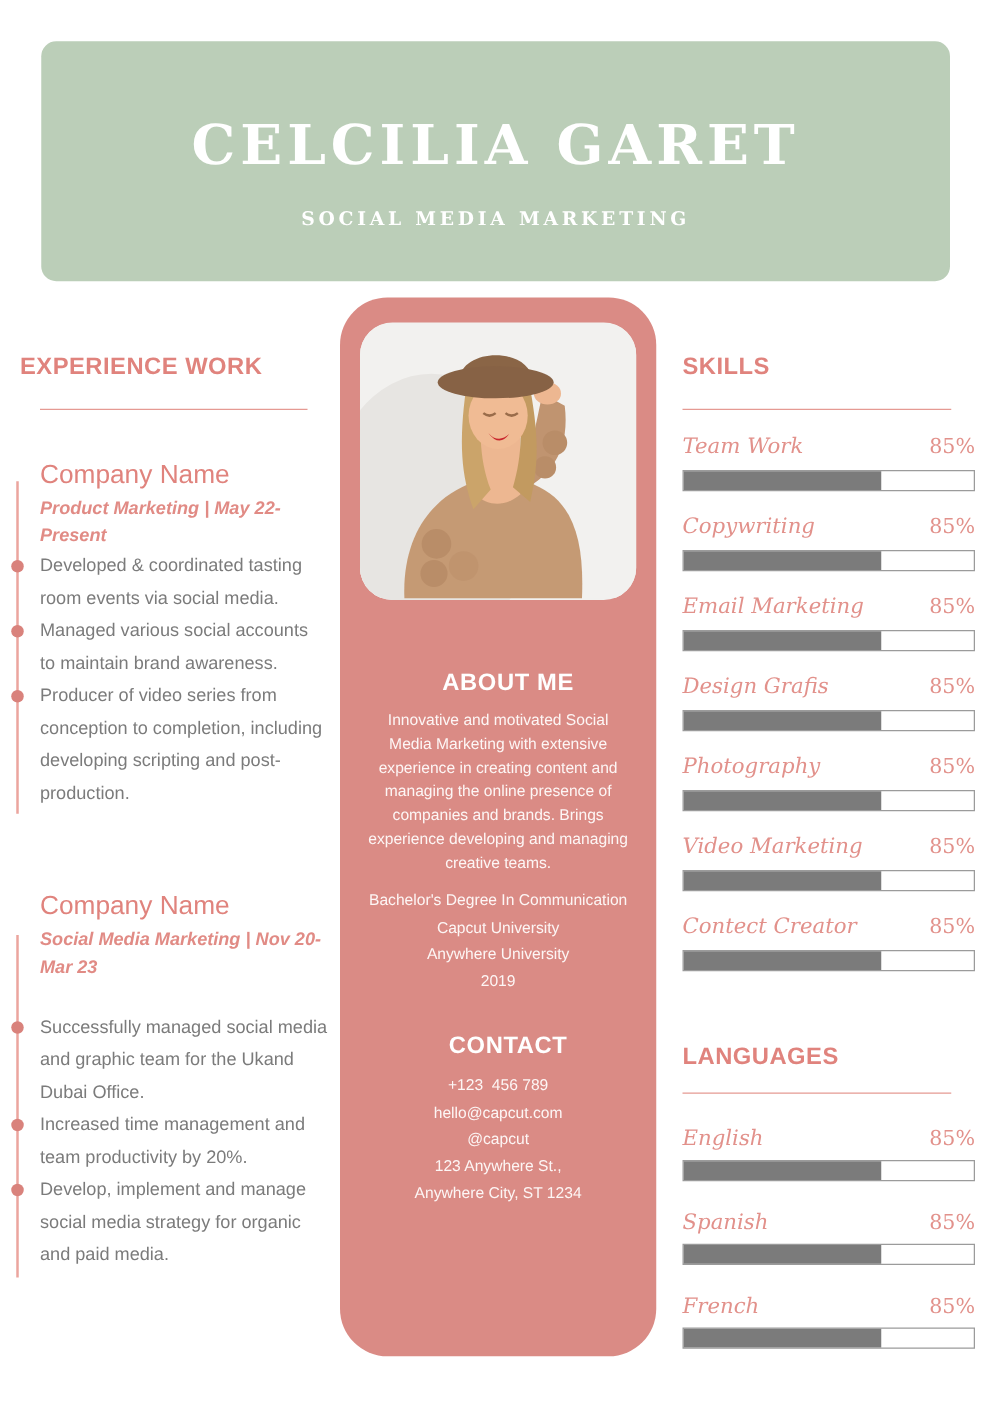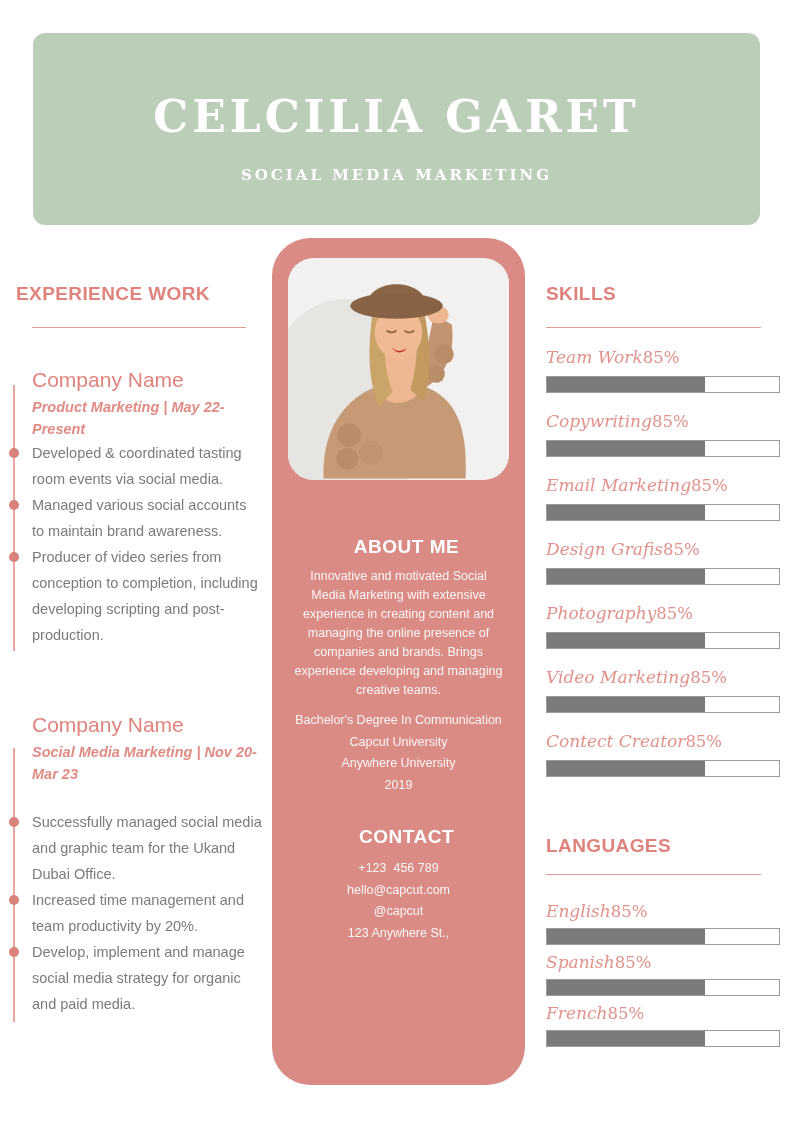--- a/index.html
+++ b/index.html
@@ -70,34 +70,34 @@
   .panel .p-h.edu { margin-top:34px; }
   .panel .p-h.con { margin-top:30px; }
   .about-text {
     margin:9px 21px 0; font-size:12.5px; line-height:19px;
   }
   .p-lines { margin-top:10px; font-size:12.5px; line-height:21.5px; }
   .p-lines div { white-space:pre-wrap; }
 
   
   .meter-list { position:absolute; width:234px; left:546px; }
-  .meter .row { display:flex; align-items:baseline; height:22px; }
+  .meter .row { display:flex; justify-content:space-between; align-items:baseline; height:22px; }
   .meter .lbl {
     font-family:"DejaVu Serif", serif; font-style:italic;
     font-size:17px; color:#e2918b;
   }
   .meter .pct {
     font-family:"DejaVu Serif", serif; font-size:16.5px; color:#e2918b;
   }
   .meter .bar {
     margin-top:7px; height:17px; border:1px solid #9b9b9b; background:#ffffff;
   }
   .meter .fill { height:100%; width:68%; background:#7b7b7b; }
   .skills-list .meter { margin-bottom:18px; }
-  .langs-list  .meter { margin-bottom:7px; }
+  .langs-list  .meter { margin-bottom:23px; }
   .langs-list  .meter .bar { margin-top:5px; }
 </style>
 </head>
 <body>
 
 <div class="header">
   <div class="name">CELCILIA GARET</div>
   <div class="subtitle">SOCIAL MEDIA MARKETING</div>
 </div>
 
@@ -170,20 +170,21 @@
     <div>Anywhere University</div>
     <div>2019</div>
   </div>
 
   <div class="p-h con">CONTACT</div>
   <div class="p-lines">
     <div>+123  456 789</div>
     <div>hello@capcut.com</div>
     <div>@capcut</div>
     <div>123 Anywhere St.,</div>
+    <div>Anywhere City, ST 1234</div>
   </div>
 </div>
 
 <div class="sec-h" style="left:546px; top:283px;">SKILLS</div>
 <div class="rule" style="left:546px; top:327px; width:215px;"></div>
 
 <div class="meter-list skills-list" style="top:347px;">
   <div class="meter">
     <div class="row">
         <span class="lbl">Team Work</span>

